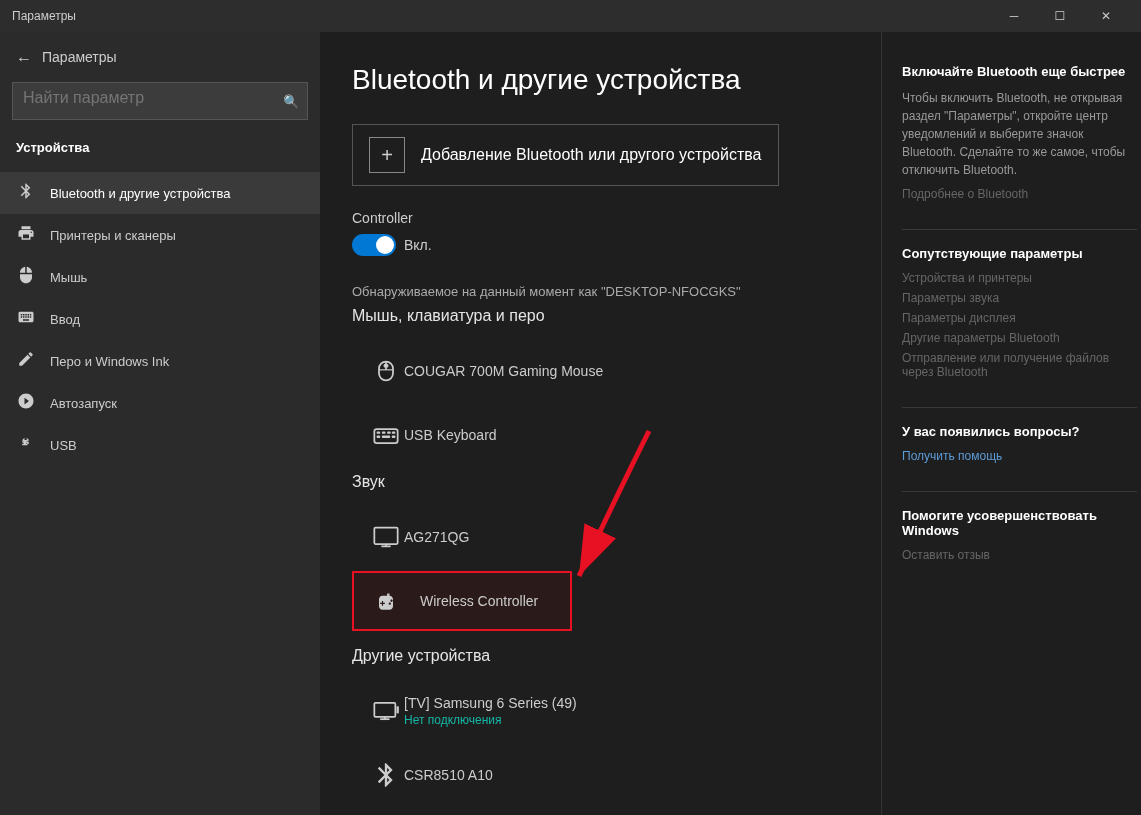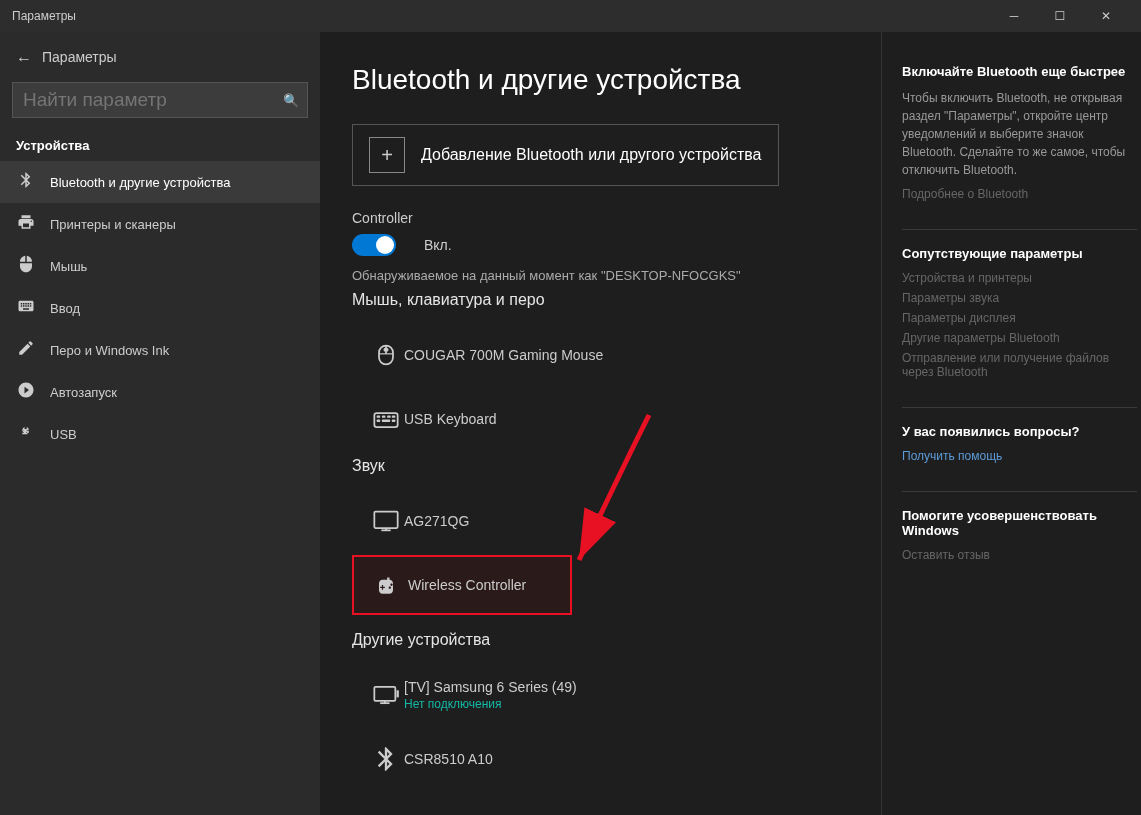--- a/index.html
+++ b/index.html
@@ -77,38 +77,38 @@
 
     .sidebar-search {
       margin: 8px 12px 12px 12px;
       position: relative;
     }
     .sidebar-search input {
       width: 100%;
       background: #3c3c3c;
       border: 1px solid #555;
       color: #ccc;
-      padding: 6px 30px 6px 10px;
-      font-size: 19px;
+      padding: 6px 30px 12px 10px;
+      font-size: 16px;
       outline: none;
     }
     .sidebar-search-icon {
       position: absolute;
       right: 8px;
       top: 50%;
       transform: translateY(-50%);
       color: #999;
       font-size: 13px;
     }
 
     .sidebar-section-title {
       font-size: 13px;
       font-weight: 600;
       color: #ffffff;
-      padding: 8px 16px 8px 16px;
+      padding: 8px 16px 17px 16px;
     }
 
     .sidebar-item {
       display: flex;
       align-items: center;
       gap: 14px;
       padding: 10px 16px;
       cursor: pointer;
       color: #cccccc;
       font-size: 13px;
@@ -178,22 +178,22 @@
       margin-bottom: 8px;
     }
     .bluetooth-label {
       font-size: 14px;
       color: #cccccc;
       margin-bottom: 8px;
     }
     .toggle-row {
       display: flex;
       align-items: center;
-      gap: 28px;
-      margin-bottom: 12px;
+      gap: 8px;
+      margin-bottom: 28px;
     }
     .toggle {
       width: 44px;
       height: 22px;
       background: #0078d4;
       border-radius: 11px;
       position: relative;
       cursor: pointer;
     }
     .toggle-knob {
@@ -457,21 +457,21 @@
             <rect x="2" y="4" width="20" height="14" rx="1" fill="none" stroke="#cccccc" stroke-width="1.5"></rect>
             <line x1="8" y1="20" x2="16" y2="20" stroke="#cccccc" stroke-width="1.5"></line>
             <line x1="12" y1="18" x2="12" y2="20" stroke="#cccccc" stroke-width="1.5"></line>
           </svg>
         </div>
         <span>AG271QG</span>
       </div>
 
       
       <div style="position:relative; display:inline-block; width: 100%; margin-bottom: 4px;">
-        <div class="device-item highlighted" style="display:flex; align-items:center; gap:4px; padding:10px 14px; border:2px solid #e81123; background:#2a1a1a; cursor:pointer; width:fit-content; min-width:220px;">
+        <div class="device-item highlighted" style="display:flex; align-items:center; gap:16px; padding:10px 14px; border:2px solid #e81123; background:#2a1a1a; cursor:pointer; width:fit-content; min-width:220px;">
           <div class="device-icon">
             <svg viewBox="0 0 24 24" width="28" height="28" fill="#cccccc">
               <path d="M15 7.5v-2h-2v2H9C7.34 7.5 6 8.84 6 10.5v6c0 1.66 1.34 3 3 3h6c1.66 0 3-1.34 3-3v-6c0-1.66-1.34-3-3-3zm-4 7H9.5v1.5h-1V14.5H7v-1h1.5V12h1v1.5H11v1zm4.25.75c-.55 0-1-.45-1-1s.45-1 1-1 1 .45 1 1-.45 1-1 1zm1.5-2.5c-.55 0-1-.45-1-1s.45-1 1-1 1 .45 1 1-.45 1-1 1z"></path>
             </svg>
           </div>
           <span>Wireless Controller</span>
         </div>
 
         
         <svg style="position:absolute; top:-160px; right:160px; pointer-events:none;" width="200" height="200" viewBox="0 0 200 200">

